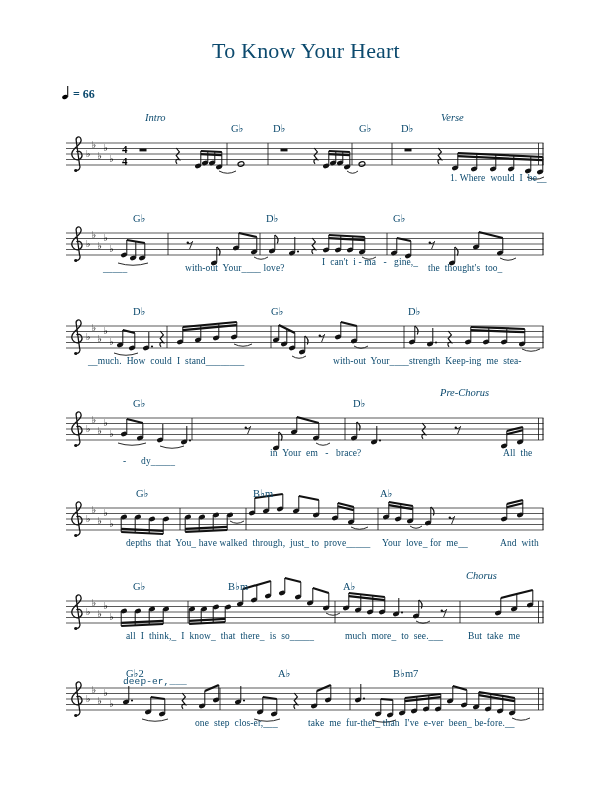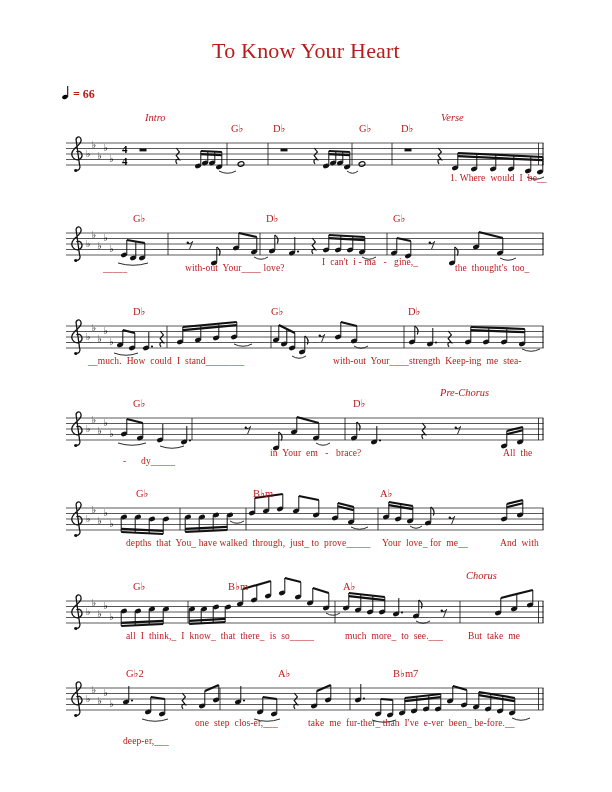--- a/index.html
+++ b/index.html
@@ -1,19 +1,19 @@
 <!DOCTYPE html>
 <html><head>
 <meta charset="utf-8">
 <style>
   html,body{margin:0;padding:0;background:#e8e8e8;}
   #page{
     position:relative;width:612px;height:792px;margin:0 auto;
     background:#ffffff;overflow:hidden;
-    font-family:"Liberation Serif","DejaVu Serif",serif;color:#b91c1c;
+    font-family:"Liberation Serif","DejaVu Serif",serif;color:#0c4a6e;
   }
   #song-title{
     position:absolute;top:38px;left:0;width:612px;text-align:center;
     font-size:22px;letter-spacing:.2px;
   }
   #composers{
     position:absolute;top:69px;right:66px;text-align:right;
     font-size:10px;line-height:12.5px;
   }
   #tempo{
@@ -589,21 +589,21 @@
       <div class="chord-symbol" style="left: 273px; top: 121.5px;">D♭</div>
       <div class="chord-symbol" style="left: 359px; top: 121.5px;">G♭</div>
       <div class="chord-symbol" style="left: 401px; top: 121.5px;">D♭</div>
       <div class="lyric-line" style="left: 450px; top: 172.5px;">1. Where  would  I  be__</div>
       <div class="chord-symbol" style="left: 133px; top: 211.5px;">G♭</div>
       <div class="chord-symbol" style="left: 266px; top: 211.5px;">D♭</div>
       <div class="chord-symbol" style="left: 393px; top: 211.5px;">G♭</div>
       <div class="lyric-line" style="left: 103px; top: 262.5px;">_____</div>
       <div class="lyric-line" style="left: 185px; top: 262.5px;">with-out  Your____ love?</div>
       <div class="lyric-line" style="left: 322px; top: 257px;">I  can't  i - ma   -   gine,_</div>
-      <div class="lyric-line" style="left: 455px; top: 262.5px;">the  thought's  too_</div>
+      <div class="lyric-line" style="left: 428px; top: 262.5px;">the  thought's  too_</div>
       <div class="chord-symbol" style="left: 133px; top: 304.5px;">D♭</div>
       <div class="chord-symbol" style="left: 271px; top: 304.5px;">G♭</div>
       <div class="chord-symbol" style="left: 408px; top: 304.5px;">D♭</div>
       <div class="lyric-line" style="left: 88px; top: 355.5px;">__much.  How  could  I  stand________</div>
       <div class="lyric-line" style="left: 333px; top: 355.5px;">with-out  Your____strength  Keep-ing  me  stea-</div>
       <div class="section-label" style="left: 440px; top: 387px;">Pre-Chorus</div>
       <div class="chord-symbol" style="left: 133px; top: 396.5px;">G♭</div>
       <div class="chord-symbol" style="left: 353px; top: 396.5px;">D♭</div>
       <div class="lyric-line" style="left: 123px; top: 456px;">-      dy_____</div>
       <div class="lyric-line" style="left: 270px; top: 447.5px;">in  Your  em   -   brace?</div>
@@ -617,17 +617,17 @@
       <div class="section-label" style="left: 466px; top: 570px;">Chorus</div>
       <div class="chord-symbol" style="left: 133px; top: 579.5px;">G♭</div>
       <div class="chord-symbol" style="left: 228px; top: 579.5px;">B♭m</div>
       <div class="chord-symbol" style="left: 343px; top: 579.5px;">A♭</div>
       <div class="lyric-line" style="left: 126px; top: 630.5px;">all  I  think,_  I  know_  that  there_  is  so_____</div>
       <div class="lyric-line" style="left: 345px; top: 630.5px;">much  more_  to  see.___</div>
       <div class="lyric-line" style="left: 468px; top: 630.5px;">But  take  me</div>
       <div class="chord-symbol" style="left: 126px; top: 666.5px;">G♭2</div>
       <div class="chord-symbol" style="left: 278px; top: 666.5px;">A♭</div>
       <div class="chord-symbol" style="left: 393px; top: 666.5px;">B♭m7</div>
-      <div class="lyric-line" style="left: 123px; top: 736px;">deep-er,___</div>
+      <div class="lyric-line" style="left: 123px; top: 676px; font-family: Liberation Mono, monospace;">deep-er,___</div>
       <div class="lyric-line" style="left: 195px; top: 717.5px;">one  step  clos-er,___</div>
       <div class="lyric-line" style="left: 308px; top: 717.5px;">take  me  fur-ther_ than  I've  e-ver  been_ be-fore.__</div>
     </div>
 </div>
 
 </body></html>

